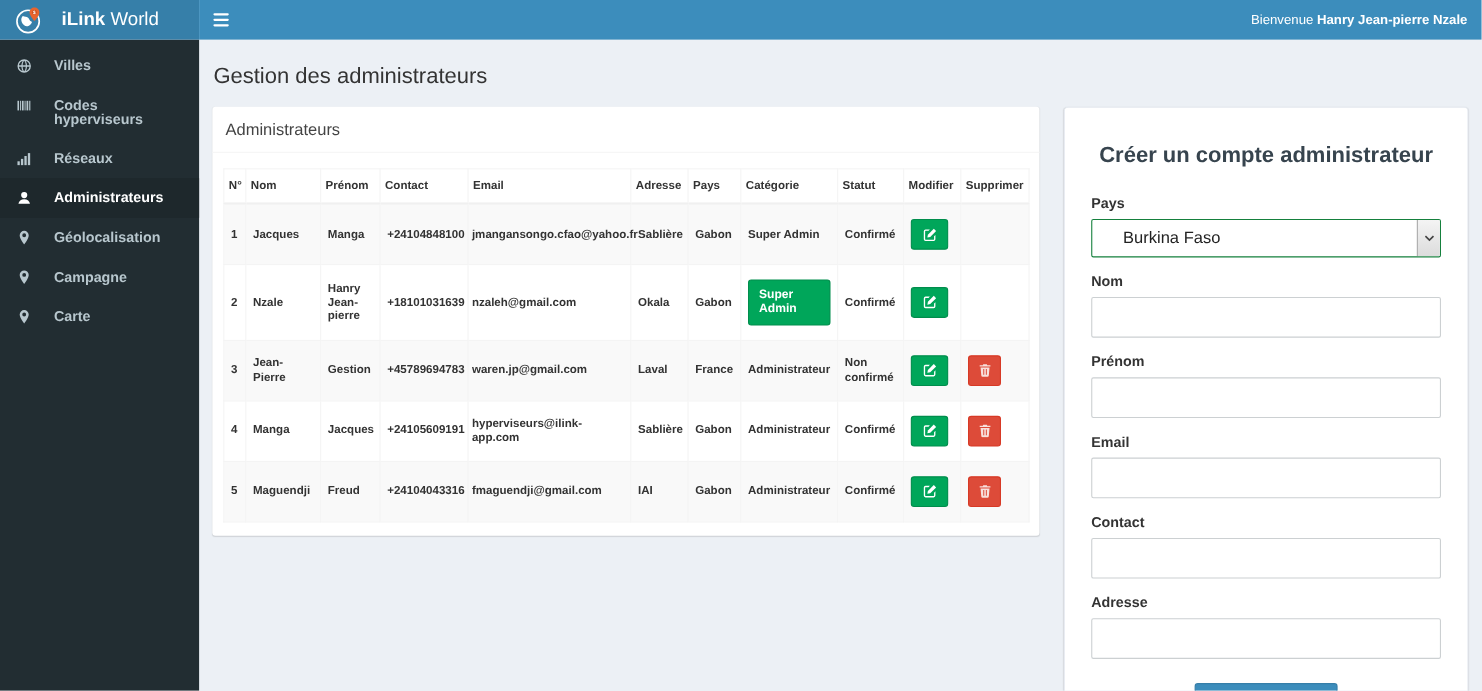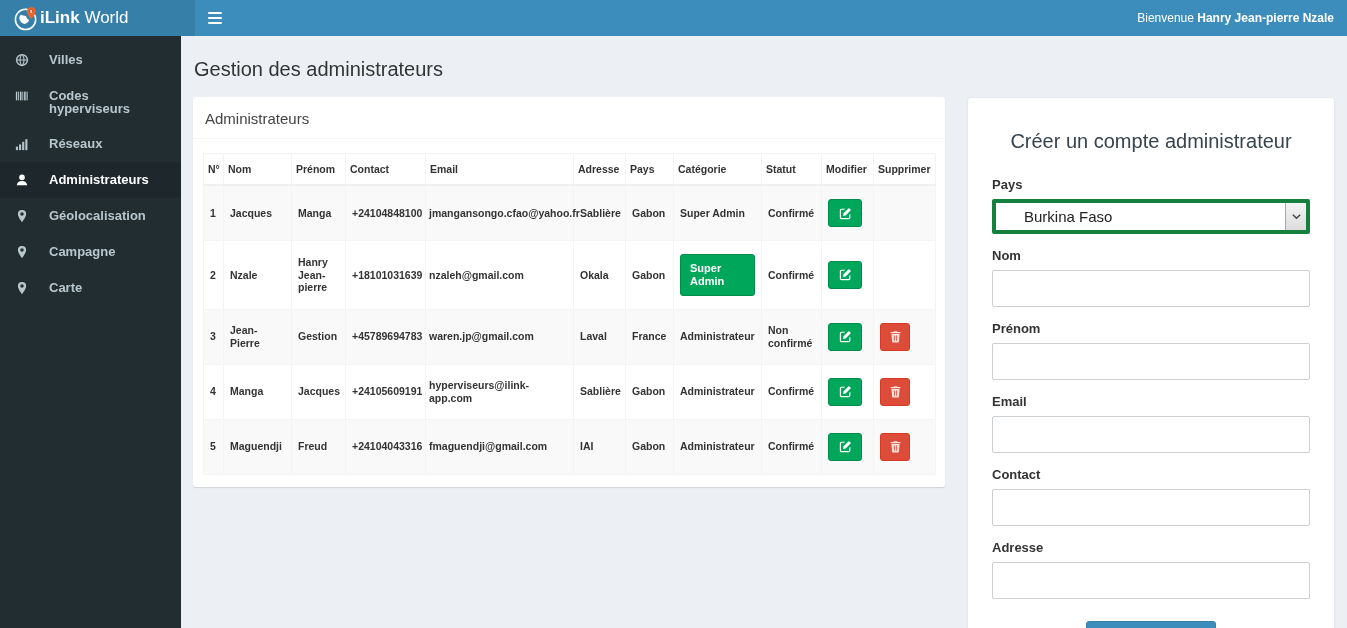--- a/index.html
+++ b/index.html
@@ -9,22 +9,22 @@
     --danger:#dd4b39; --danger-border:#d73925;
   }
   *{box-sizing:border-box;}
   html,body{margin:0;padding:0;}
   body{
     width:1347px;height:628px;overflow:hidden;position:relative;
     font-family:"Liberation Sans",sans-serif;background:var(--content-bg);color:#333;
   }
   
   .topbar{position:absolute;top:0;left:0;width:1347px;height:36px;display:flex;z-index:20;}
-  .brand{width:195px;height:36px;background:var(--logo-bg);color:#fff;display:flex;
-         align-items:center;gap:0;padding-left:13px;font-size:17px;cursor:pointer;}
+  .brand{width:181px;height:36px;background:var(--logo-bg);color:#fff;display:flex;
+         align-items:center;gap:16px;padding-left:13px;font-size:17px;cursor:pointer;}
   .brand .logo{width:27px;height:27px;flex:none;position:relative;}
   .brand-text b{font-weight:700;}
   .navbar{flex:1;background:var(--navbar-bg);display:flex;align-items:center;
           justify-content:space-between;padding:0 13px;color:#fff;}
   .hamburger{width:30px;height:26px;display:flex;flex-direction:column;justify-content:center;
              gap:3px;cursor:pointer;align-items:flex-start;}
   .hamburger span{display:block;width:14px;height:2px;background:#fff;border-radius:1px;}
   .welcome{font-size:12px;cursor:pointer;}
   .welcome b{font-weight:700;}
   
@@ -55,26 +55,26 @@
   .btn-edit,.btn-del{border-radius:3px;display:inline-flex;align-items:center;justify-content:center;
      cursor:pointer;padding:0;}
   .btn-edit{width:34px;height:28px;background:var(--success);border:1px solid var(--success-border);}
   .btn-del{width:30px;height:28px;background:var(--danger);border:1px solid var(--danger-border);}
   .btn-edit svg,.btn-del svg{width:13px;height:13px;fill:#fff;}
   .btn-del svg{fill:#f8e0dc;}
   .badge-cat{display:inline-block;background:var(--success);border:1px solid var(--success-border);
      color:#fff;padding:7px 9px;border-radius:3px;font-weight:700;font-size:11px;cursor:pointer;}
   
   .form-panel{width:368px;padding:22px 24px 26px;border:1px solid #e6eaf0;border-radius:4px;}
-  .form-title{text-align:center;font-size:20px;font-weight:400;color:#37444e;margin:10px 0 24px;}
+  .form-title{text-align:center;font-size:20px;font-weight:700;color:#37444e;margin:10px 0 24px;}
   .form-group{margin-bottom:14px;}
   .form-group label{display:block;font-weight:700;font-size:13px;color:#333;margin-bottom:7px;}
   .text-input{width:100%;height:37px;border:1px solid #ccd0d2;border-radius:2px;
      padding:0 10px;font-size:14px;font-family:inherit;color:#333;outline:none;background:#fff;}
-  .select{height:35px;border:4px solid #15803d;border-radius:2px;display:flex;align-items:stretch;
+  .select{height:35px;border:1px solid #15803d;border-radius:2px;display:flex;align-items:stretch;
      background:#fff;cursor:pointer;overflow:hidden;}
   .select-value{flex:1;display:flex;align-items:center;padding-left:28px;font-size:15px;color:#222;}
   .select-arrow{width:21px;background:linear-gradient(#f4f4f4,#dcdcdc);border-left:1px solid #a9a9a9;
      display:flex;align-items:center;justify-content:center;}
   .select-arrow svg{width:11px;height:11px;stroke:#444;fill:none;stroke-width:1.6;}
   .submit-row{text-align:center;margin-top:22px;}
   .btn-submit{background:var(--navbar-bg);border:1px solid var(--logo-bg);color:#fff;font-weight:700;
      font-size:13.5px;padding:8px 13px;border-radius:3px;cursor:pointer;font-family:inherit;}
 </style>
 </head>

